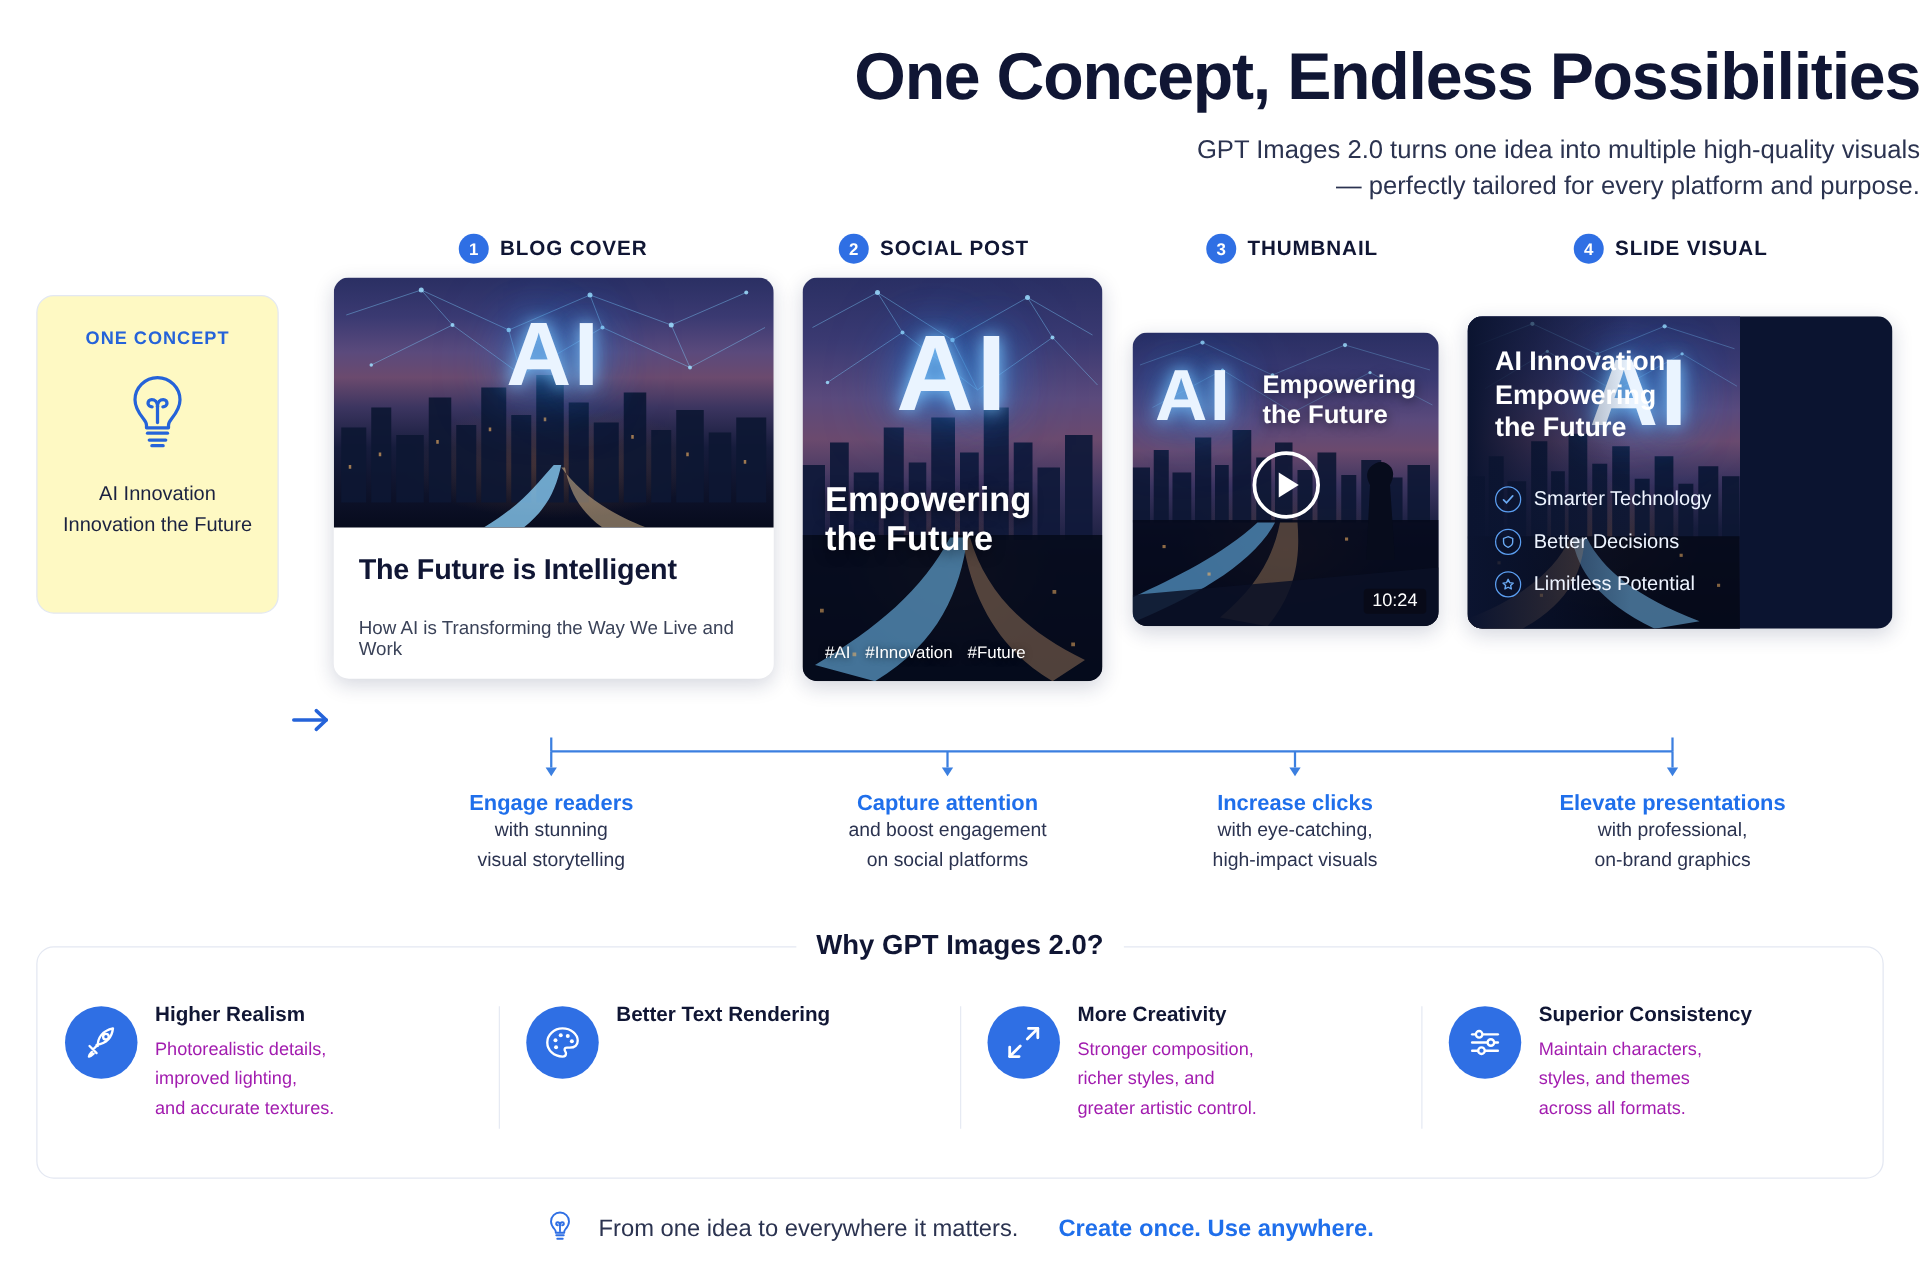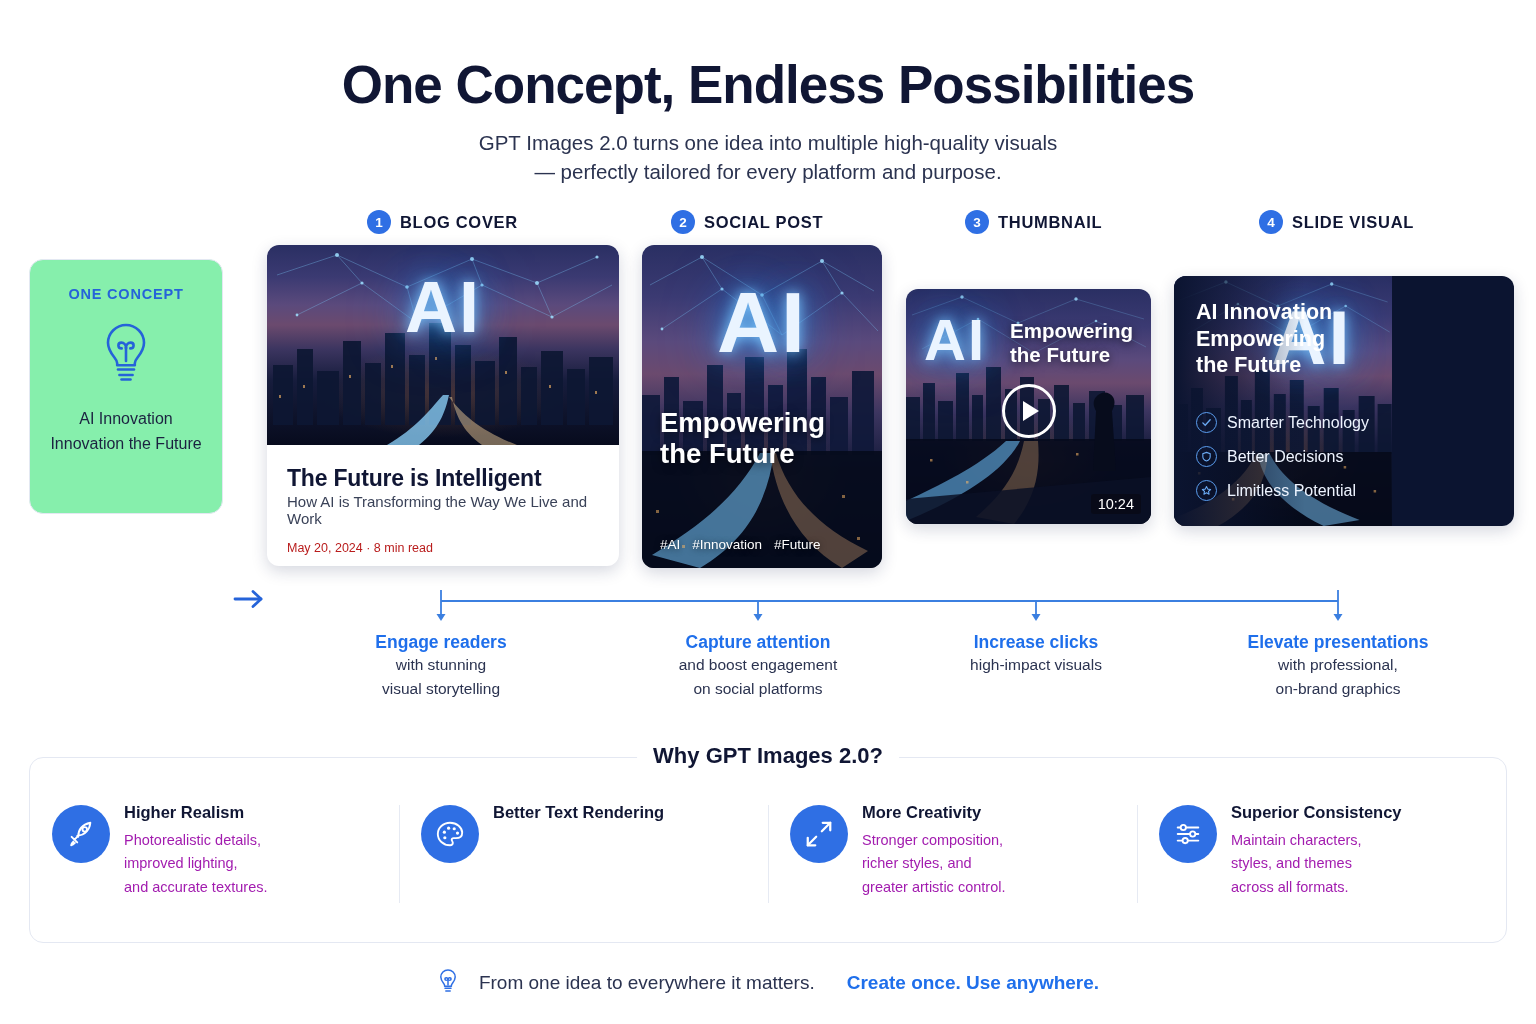--- a/index.html
+++ b/index.html
@@ -6,21 +6,21 @@
   html, body { width: 1536px; height: 1024px; }
   body {
     background: #ffffff;
     font-family: "Liberation Sans", sans-serif;
     color: #101634;
     position: relative;
     overflow: hidden;
   }
 
   
-  .header { text-align: center; padding-top: 8px; margin-top: 47px; }
+  .header { text-align: right; padding-top: 32px; }
   .main-title {
     font-size: 53px;
     font-weight: bold;
     letter-spacing: -1px;
     color: #101634;
     line-height: 1.15;
   }
   .subtitle {
     margin-top: 12px;
     font-size: 20.5px;
@@ -30,21 +30,21 @@
   }
 
   
   .flow { position: relative; height: 360px; margin-top: 26px; }
 
   
   .concept-card {
     position: absolute;
     left: 29px; top: 47px;
     width: 194px; height: 255px;
-    background: #86efac;
+    background: #fef9c3;
     border: 1px solid #e3e8f2;
     border-radius: 14px;
     text-align: center;
     padding-top: 26px;
   }
   .concept-label {
     color: #2563d9;
     font-size: 14.5px;
     font-weight: bold;
     letter-spacing: 0.8px;
@@ -112,21 +112,21 @@
     text-shadow: 0 0 14px #7ec8ff, 0 0 34px #2f8fe0, 0 0 60px #1b63c8;
     letter-spacing: 2px;
     line-height: 1;
   }
 
   
   #blogCard { left: 267px; top: 33px; width: 352px; height: 321px; }
   #blogCard .imgzone { position: relative; height: 200px; }
   .blog-body { padding: 20px 20px 0 20px; }
   .blog-title { font-size: 23px; font-weight: bold; color:#101634; letter-spacing:-.2px;}
-  .blog-sub { margin-top: 1px; font-size: 15px; color: #3a4karte; color:#3a4258; }
+  .blog-sub { margin-top: 25px; font-size: 15px; color: #3a4karte; color:#3a4258; }
   .blog-meta { margin-top: 14px; font-size: 12.5px; color: #b91c1c; }
 
   
   #socialCard { left: 642px; top: 33px; width: 240px; height: 323px; }
   .social-ai { font-size: 86px; left: 0; right: 0; text-align: center; top: 34px; }
   .social-head {
     position: absolute; left: 18px; top: 162px;
     color:#fff; font-size: 27.5px; font-weight: bold; line-height: 1.13;
     text-shadow: 0 2px 10px rgba(0,0,0,.55);
   }
@@ -566,20 +566,21 @@
     <div class="bn-line">with stunning</div>
     <div class="bn-line">visual storytelling</div>
   </div>
   <div class="bn" style="left:628px">
     <div class="bn-title">Capture attention</div>
     <div class="bn-line">and boost engagement</div>
     <div class="bn-line">on social platforms</div>
   </div>
   <div class="bn" style="left:906px">
     <div class="bn-title">Increase clicks</div>
+    <div class="bn-line">with eye-catching,</div>
     <div class="bn-line">high-impact visuals</div>
   </div>
   <div class="bn" style="left:1208px">
     <div class="bn-title">Elevate presentations</div>
     <div class="bn-line">with professional,</div>
     <div class="bn-line">on-brand graphics</div>
   </div>
 </div>
 
 <div class="why-panel">

